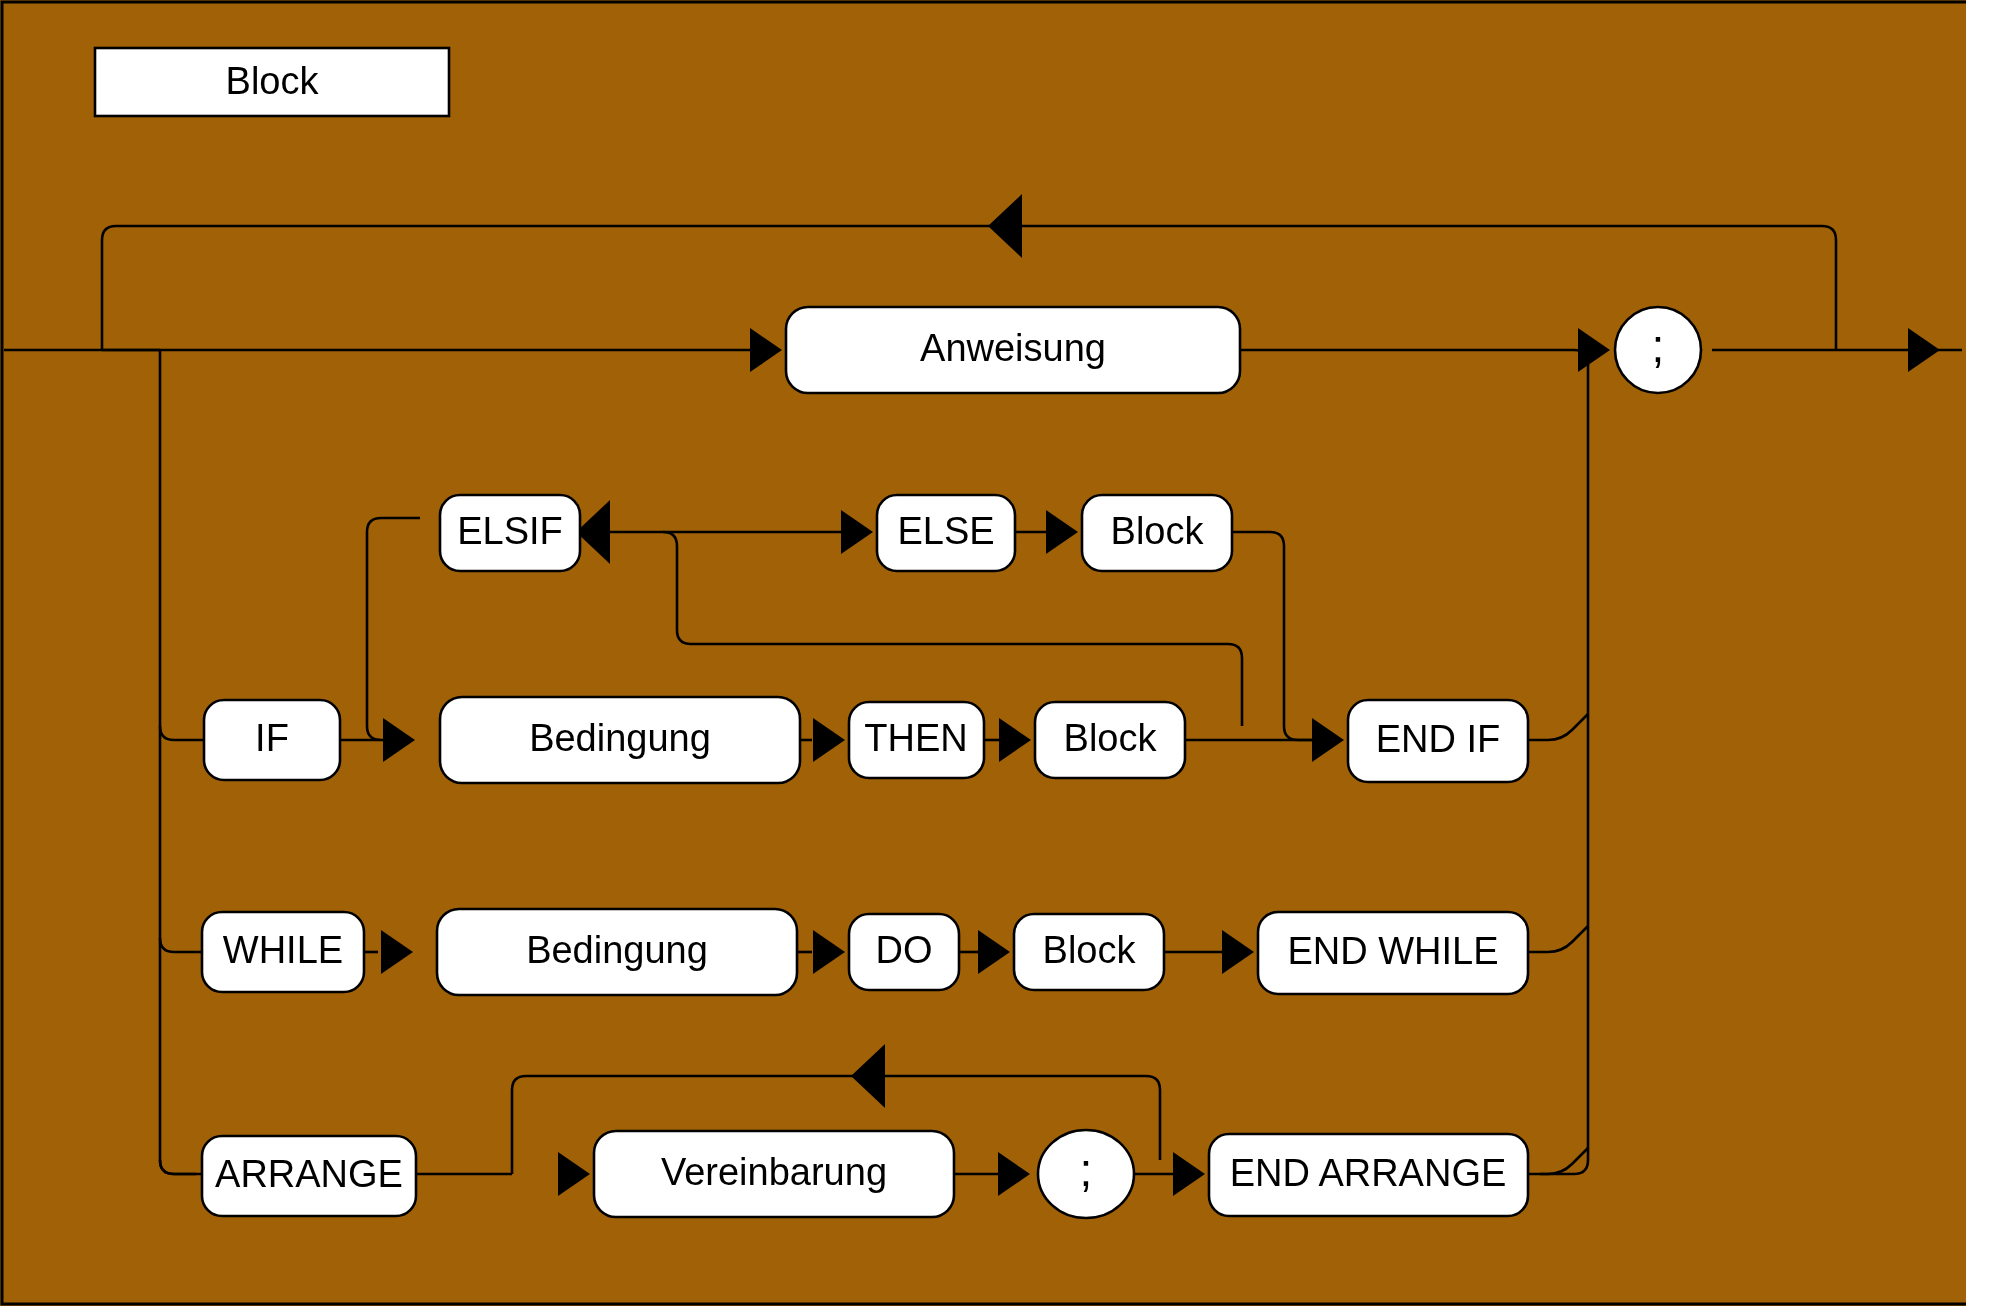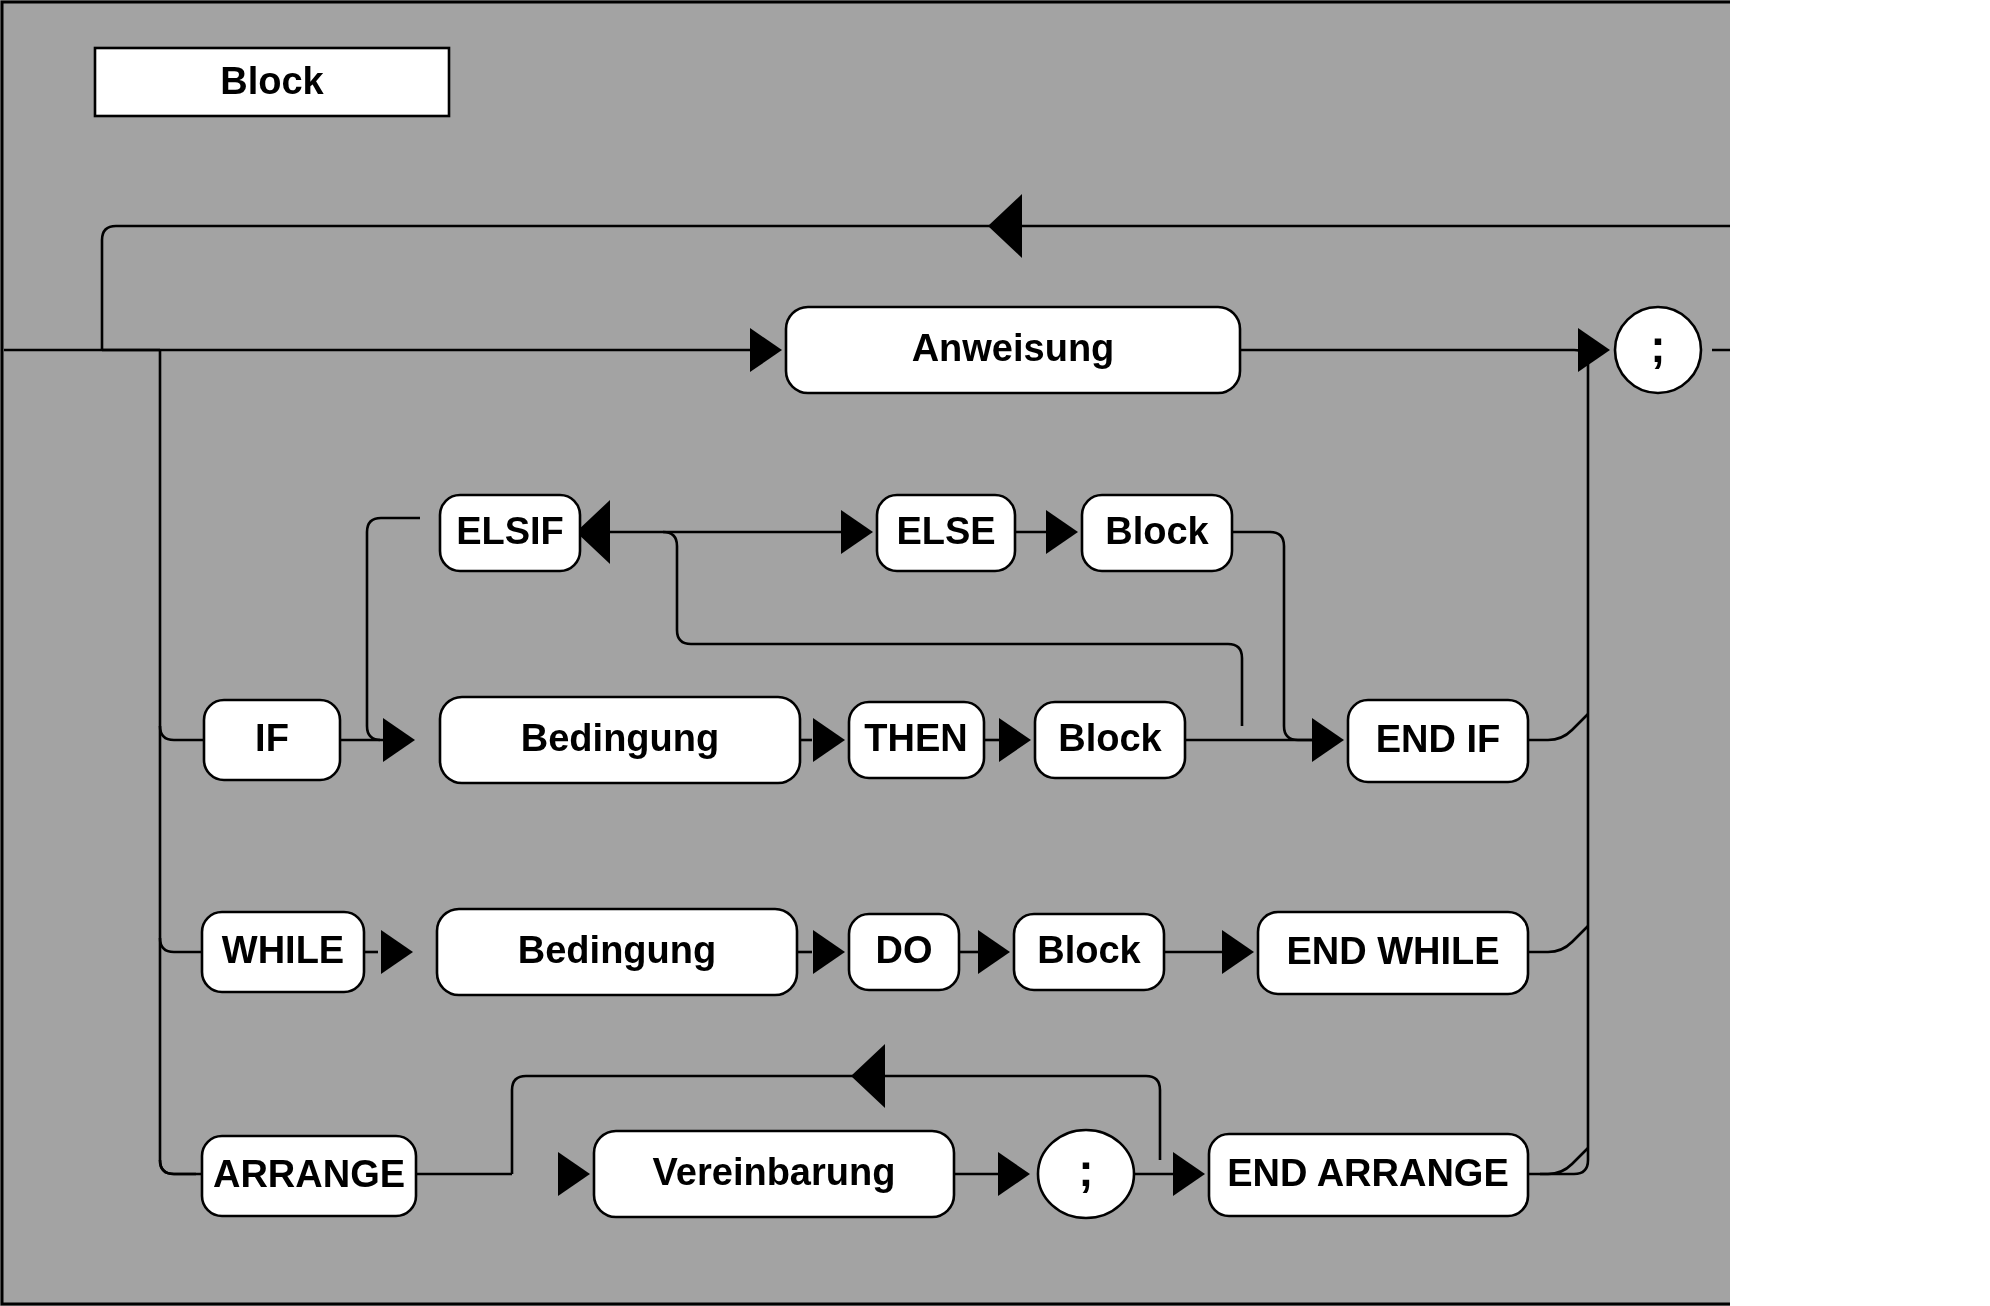--- a/index.html
+++ b/index.html
@@ -1,17 +1,17 @@
 <!DOCTYPE html>
 <html><head>
 <meta charset="utf-8">
 <style>
   html,body{margin:0;padding:0;background:#ffffff;}
   body{font-family:"Liberation Sans",sans-serif;}
-  #canvas{position:relative;width:1730px;height:1306px;background:#a3a3a3;overflow:hidden;font-weight:bold;}
+  #canvas{position:relative;width:1966px;height:1306px;background:#a16207;overflow:hidden;}
   svg{display:block;}
   .rail{fill:none;stroke:#000000;stroke-width:2.6;}
   .border{fill:none;stroke:#000000;stroke-width:3;}
   .nodebox{fill:#ffffff;stroke:#000000;stroke-width:2.6;}
   .titlebox{fill:#ffffff;stroke:#000000;stroke-width:2.6;}
   .arrow{fill:#000000;stroke:none;}
   .lbl{font-family:"Liberation Sans",sans-serif;fill:#000000;text-anchor:middle;dominant-baseline:middle;}
   .lbl-title{font-size:38px;}
   .lbl-node{font-size:38px;}
   .lbl-semi{font-size:46px;}

